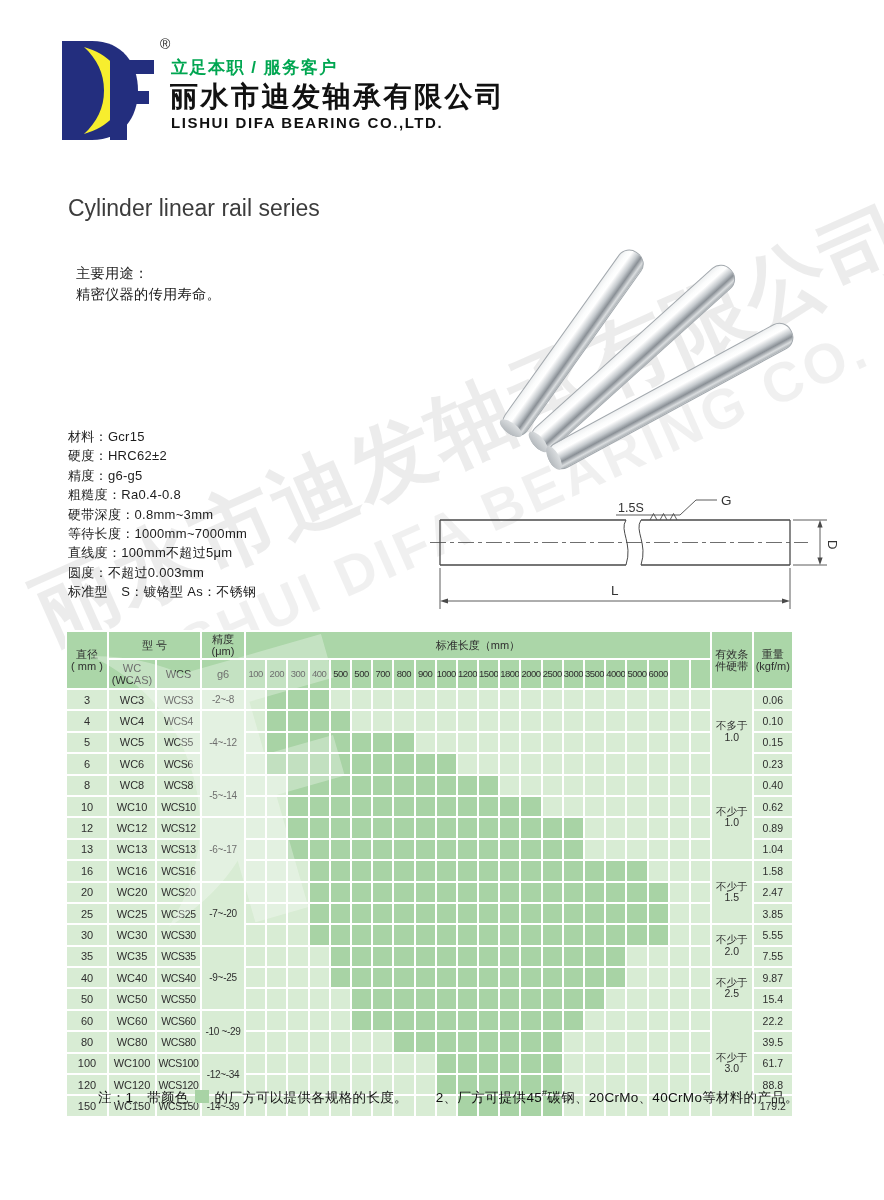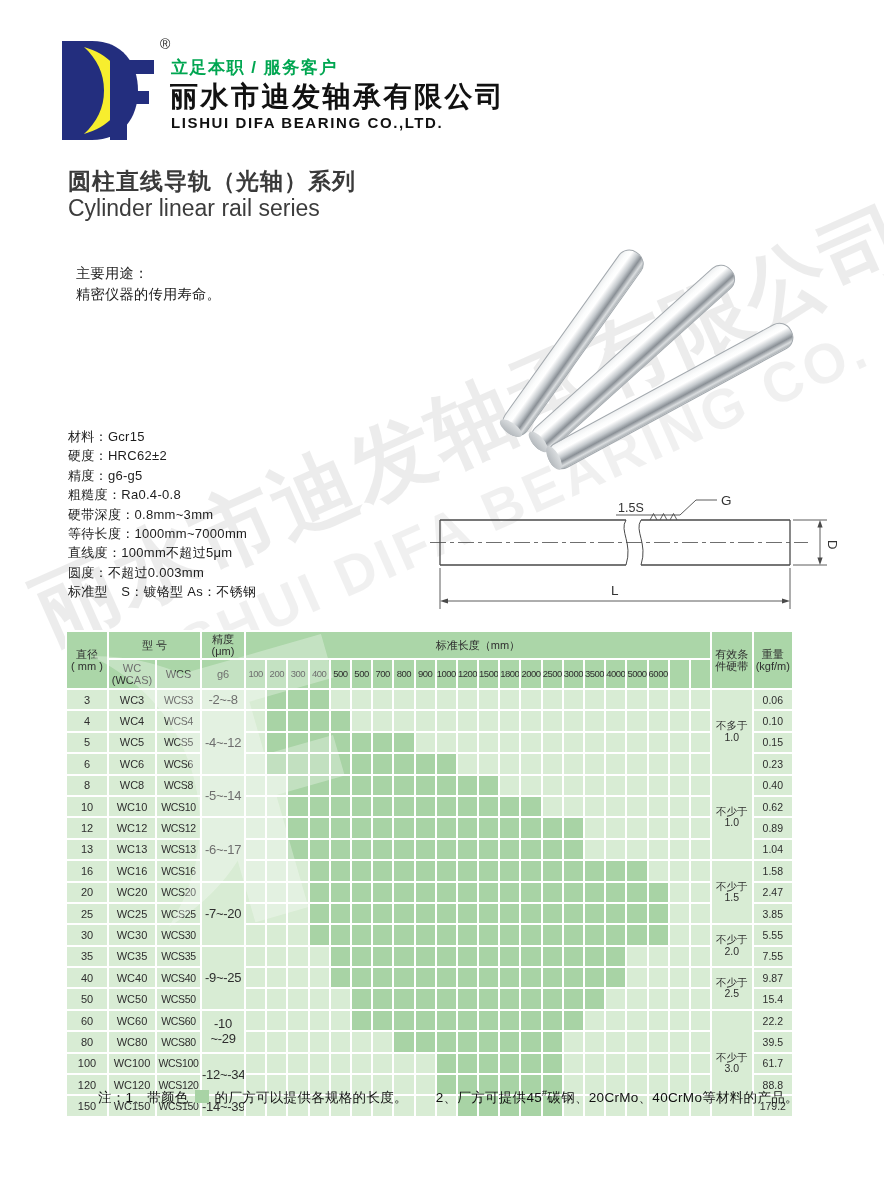--- a/index.html
+++ b/index.html
@@ -55,21 +55,21 @@
   .spec-table{position:absolute;left:65px;top:630px;width:727px;z-index:3;
           border-collapse:collapse;table-layout:fixed;}
   .spec-table th,.spec-table td{border:2px solid #fff;background:#d8ecd4;padding:0;
           text-align:center;vertical-align:middle;color:#2e2e2e;font-weight:normal;overflow:hidden;}
   .spec-table thead th{background:#abd6a8;font-size:11px;line-height:12.5px;}
   .spec-table thead tr.h1 th{height:26px;}
   .spec-table thead tr.h2 th{height:28px;}
   .spec-table th.len-h{font-size:9.5px;letter-spacing:-0.5px;}
   .spec-table tbody td{height:19.4px;font-size:11px;}
   .spec-table td.dark{background:#a8d3a5;}
-  .spec-table td.g6{font-size:13px;letter-spacing:-0.3px;}
+  .spec-table td.g6{font-size:10px;letter-spacing:-0.3px;}
   .spec-table td.band{font-size:10.5px;line-height:11.5px;}
   .spec-table td.weight{font-size:10.5px;}
   .spec-table td.wcs{font-size:10.5px;letter-spacing:-0.3px;}
 
   
   .note{position:absolute;left:64px;top:1088px;font-size:13.5px;color:#111;z-index:3;
         letter-spacing:0.3px;margin-left:34px;}
   .note .swatch{display:inline-block;width:14px;height:13px;background:#a8d3a5;
         margin:0 6px;vertical-align:-1px;}
   .note .gap{margin-left:28px;}
@@ -86,21 +86,20 @@
   <svg class="logo" viewBox="0 0 100 105">
     <path d="M4,3 h30 c30,0 46,22 46,49.5 c0,27.5 -16,49.5 -46,49.5 h-30 z" fill="#232e7e"></path>
     <path d="M26,9 c24,7 40,23 40,43.5 c0,20.5 -16,36.5 -40,43.5 c13,-12 20,-26 20,-43.5 c0,-17.5 -7,-31.5 -20,-43.5 z" fill="#f7ee2e"></path>
     <path d="M52,22 h44 v14 h-27 v17 h22 v13 h-22 v36 h-17 z" fill="#232e7e"></path>
   </svg>
   <div class="reg">®</div>
   <div class="slogan">立足本职 / 服务客户</div>
   <div class="company-cn">丽水市迪发轴承有限公司</div>
   <div class="company-en">LISHUI DIFA BEARING CO.,LTD.</div>
 
-  <div class="title-cn">圆柱直线导轨（光轴）系列</div>
   <div class="title-en">Cylinder linear rail series</div>
 
   <div class="usage">
     <div>主要用途：</div>
     <div>精密仪器的传用寿命。</div>
   </div>
 
   <div class="rod rod1"></div>
   <div class="rod rod2"></div>
   <div class="rod rod3"></div>

